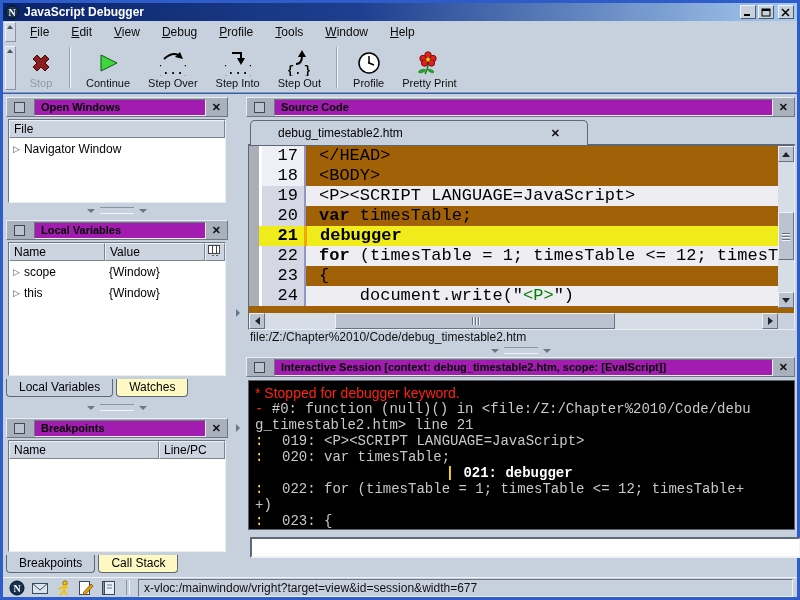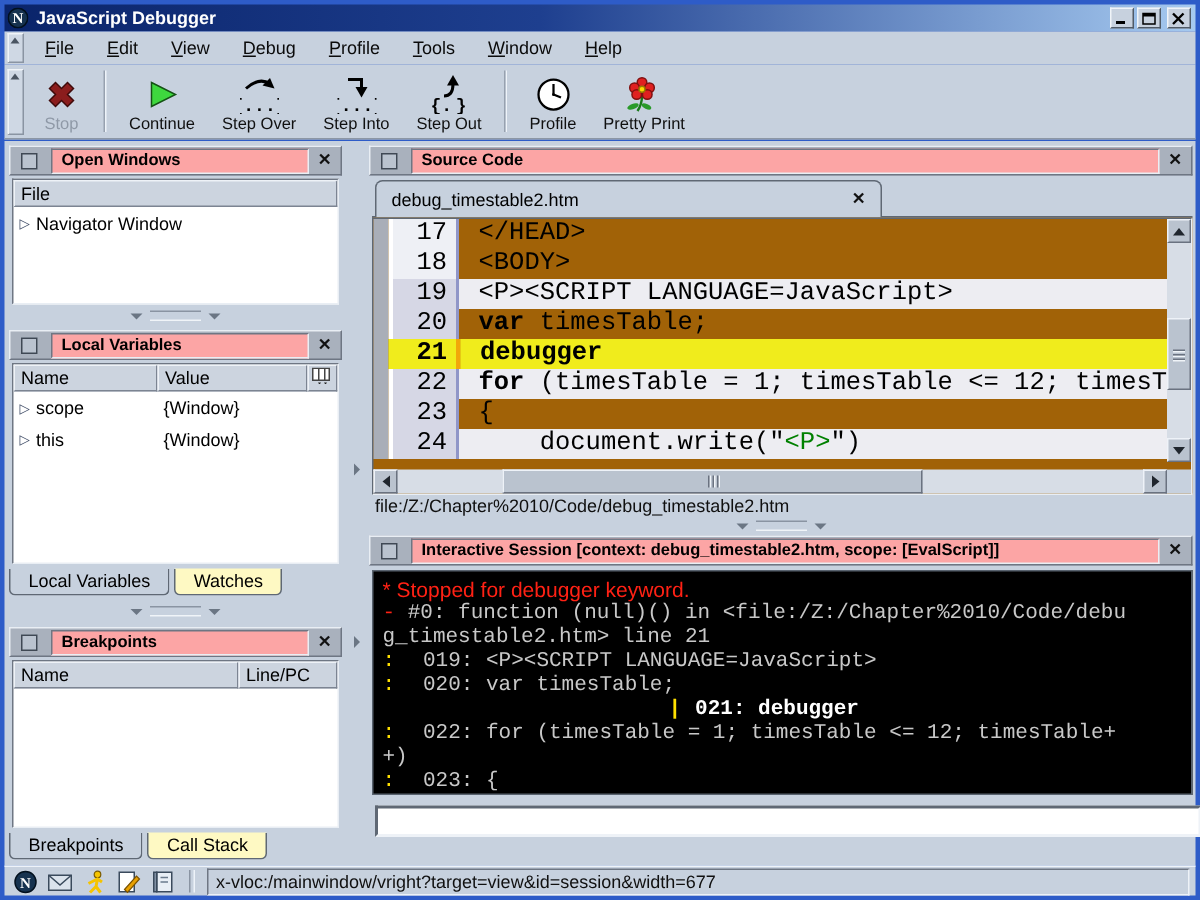--- a/index.html
+++ b/index.html
@@ -32,21 +32,21 @@
     padding:1px 8px 2px;background:none;border:1px solid transparent;font-size:11px;color:#101010;
     font-family:"Liberation Sans",sans-serif;}
   .tbtn .ticon{height:29px;display:flex;align-items:center;}
   .tbtn.disabled{color:#8f99a7;}
   .tb-sep{width:0;border-left:1px solid #97a1af;border-right:1px solid #eef3f9;margin:4px 6px;}
   
   .content{position:absolute;left:3px;top:94px;width:794px;height:483px;background:#c7d1de;}
   .panel-header{position:absolute;height:20px;background:#a9b1bd;border:1px solid;box-sizing:border-box;
     border-color:#e9eef4 #6e7683 #6e7683 #e9eef4;display:flex;align-items:center;}
   .ph-square{width:9px;height:9px;border:1px solid #3f4854;background:#bac3cf;margin-left:7px;flex:none;}
-  .ph-title{flex:1;margin:0 6px 0 9px;background:#fca5a5;border:1px solid;
+  .ph-title{flex:1;margin:0 6px 0 9px;background:#a21caf;border:1px solid;
     border-color:#6e7683 #e9eef4 #e9eef4 #6e7683;font-size:11px;font-weight:bold;
     padding:1px 6px 2px;color:#000;white-space:nowrap;overflow:hidden;}
   .ph-x{background:none;border:none;font-size:11px;font-weight:bold;color:#111;
     padding:0 6px 0 0;line-height:1;}
   .panel-body{position:absolute;background:#fff;border:1px solid;box-sizing:border-box;
     border-color:#6e7683 #e9eef4 #e9eef4 #6e7683;overflow:hidden;}
   .col-row{display:flex;height:18px;}
   .col-cell{background:#ccd4df;border:1px solid;box-sizing:border-box;
     border-color:#eef2f7 #7c8492 #7c8492 #eef2f7;font-size:12px;padding:1px 4px;color:#000;
     white-space:nowrap;overflow:hidden;}
@@ -63,21 +63,21 @@
     border-top:4px solid #6b7684;}
   .grip-lines{width:34px;height:5px;border-top:1px solid #8a94a2;border-bottom:1px solid #f0f4f8;}
   .vsplit{position:absolute;left:228px;top:3px;width:15px;height:473px;}
   .vtri{position:absolute;left:5px;width:0;height:0;border-top:4px solid transparent;
     border-bottom:4px solid transparent;border-left:4px solid #6b7684;}
   
   #tabstrip-src{position:absolute;left:245px;top:26px;width:547px;height:25px;
     border-bottom:1px solid #5f6874;box-sizing:border-box;}
   .src-tab{position:absolute;left:2px;top:0;width:338px;height:25px;border:1px solid #5f6874;
     border-bottom:none;border-radius:5px 5px 0 0;background:#c7d1de;display:flex;align-items:center;
-    font-size:12px;padding:0 10px;box-sizing:border-box;}
+    font-size:12px;padding:0 27px;box-sizing:border-box;}
   .src-tab .lbl{flex:1;}
   #codebox{position:absolute;left:245px;top:51px;width:547px;height:185px;background:#a16207;
     border:1px solid;border-color:#5f6874 #e9eef4 #e9eef4 #5f6874;box-sizing:border-box;}
   #src-lines{position:absolute;left:0;top:0;width:529px;}
   .src-row{display:flex;height:20px;font:17px/20px "Liberation Mono","DejaVu Sans Mono",monospace;}
   .bp-margin{width:10px;background:#a9aeb8;flex:none;}
   .src-gap{width:3px;background:#fff;flex:none;}
   .src-num{width:36px;text-align:right;padding-right:6px;background:#eef0f5;
     border-right:2px solid #9096c8;flex:none;}
   .exec .src-num{background:#d6d7e5;}

